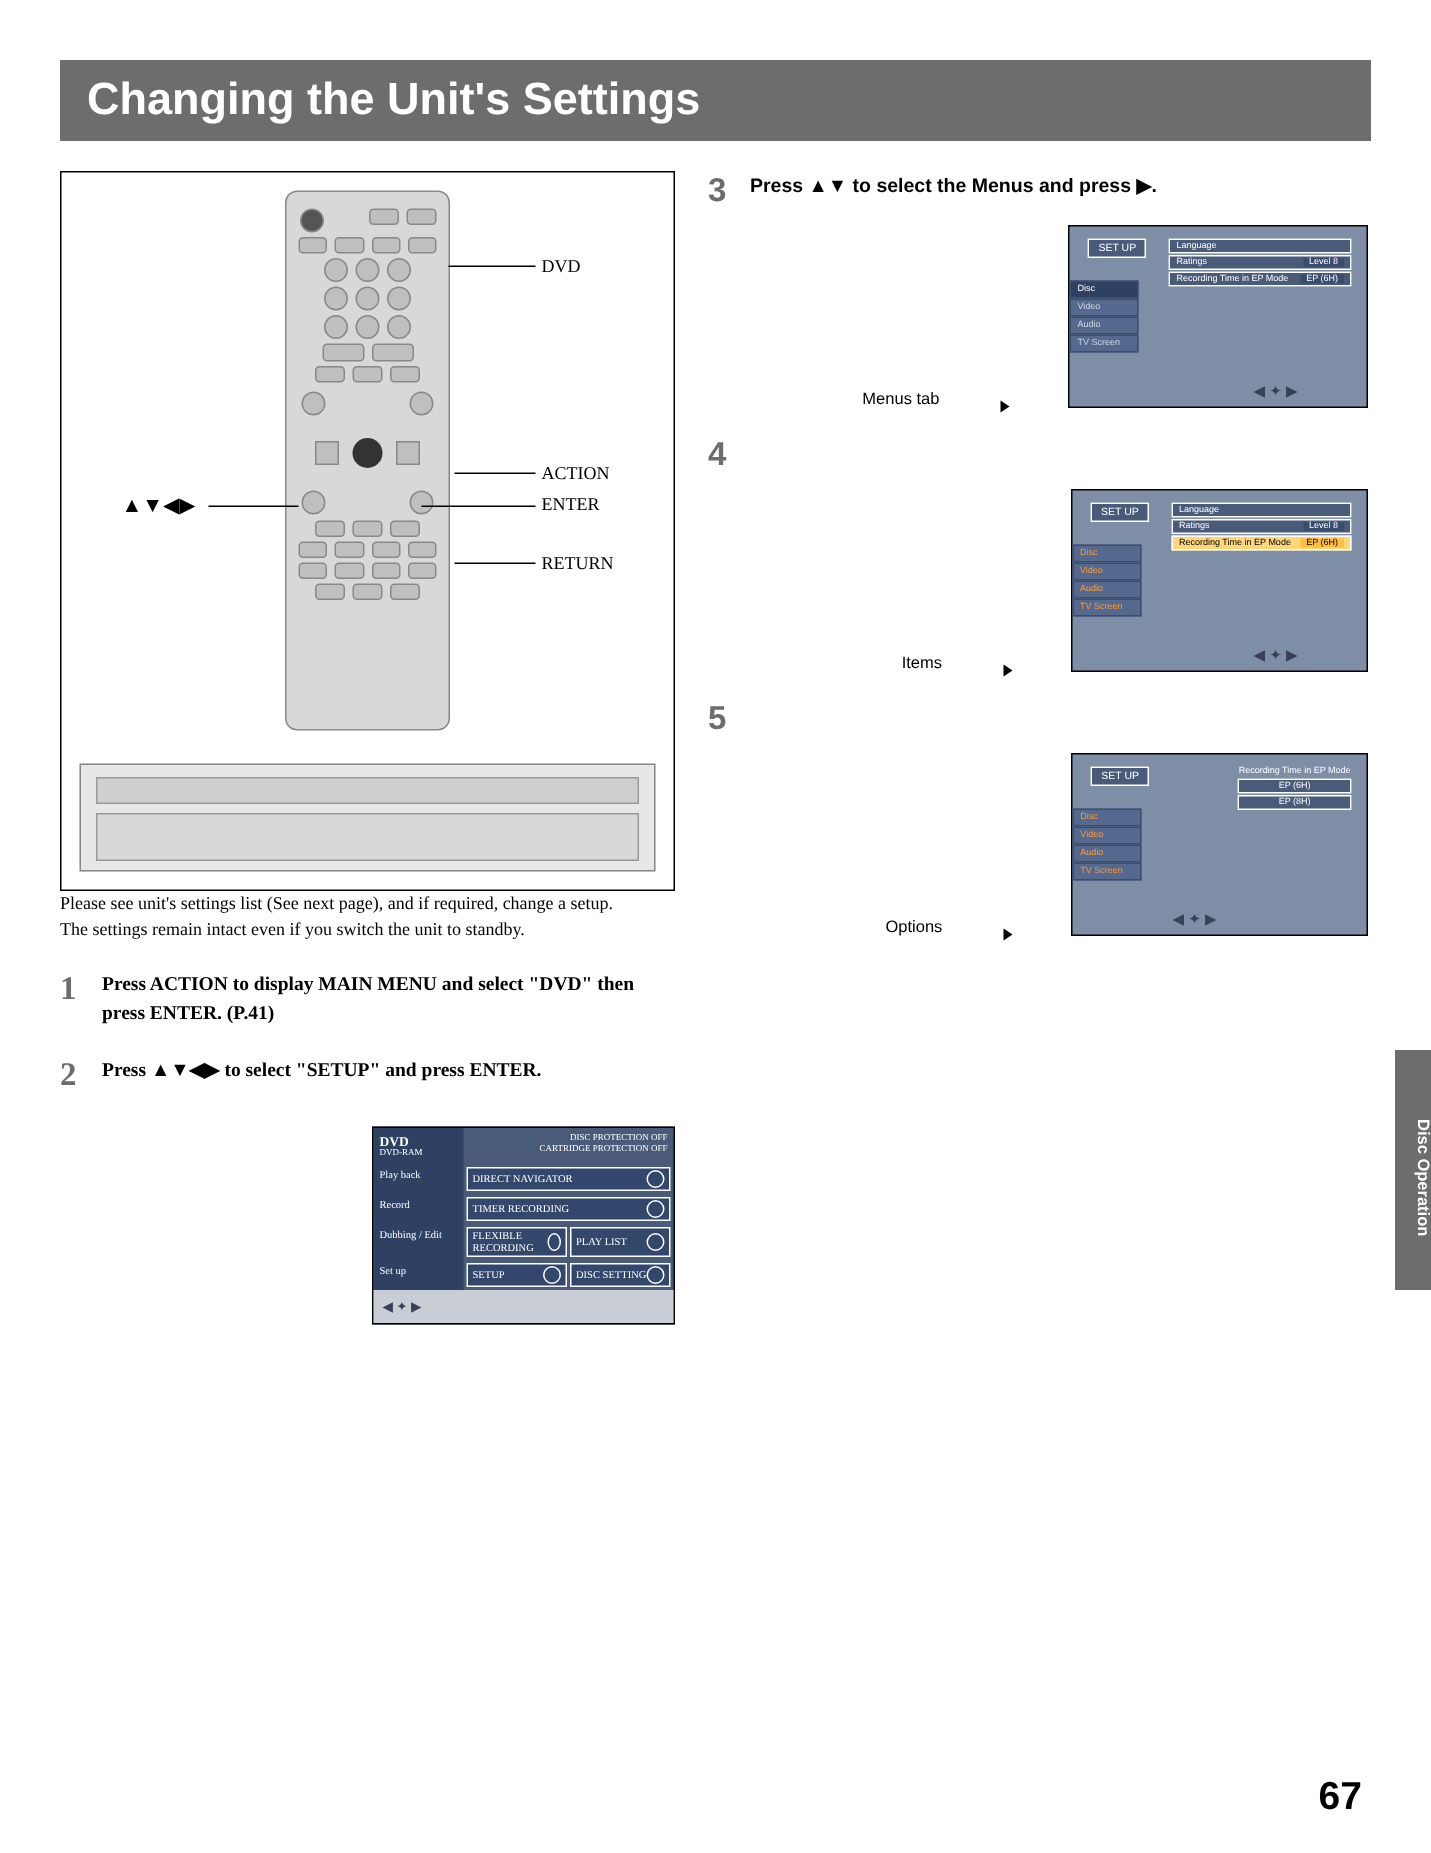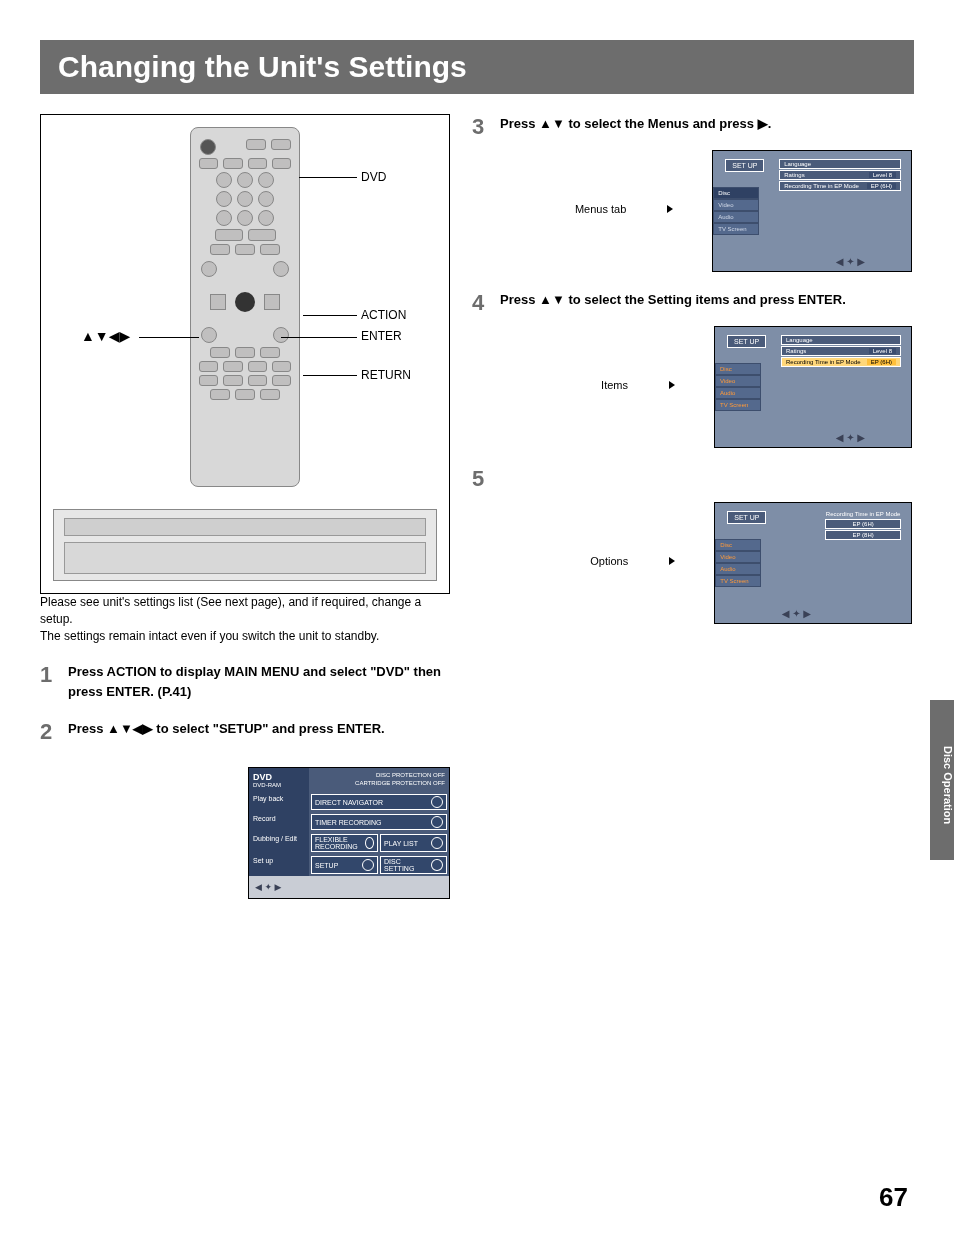--- a/index.html
+++ b/index.html
@@ -1,19 +1,19 @@
 <!DOCTYPE html>
 <html><head>
 <meta charset="utf-8">
 <style>
   html,body{margin:0;padding:0;background:#fff;font-family:Arial,Helvetica,sans-serif;color:#000;}
   .page{width:954px;height:1235px;position:relative;box-sizing:border-box;padding:40px 40px 20px 40px;}
   .title-bar{background:#6d6d6d;color:#fff;font-size:30px;font-weight:bold;padding:10px 18px;margin-bottom:20px;}
   .cols{display:flex;gap:22px;}
-  .col-l{width:410px;}
+  .col-l{width:410px;font-family:Liberation Serif, serif;}
   .col-r{width:440px;}
   
   .diagram-box{border:1px solid #000;height:480px;position:relative;box-sizing:border-box;padding:12px;}
   .remote{width:110px;height:360px;background:#d8d8d8;border:1px solid #888;border-radius:8px;margin:0 auto;position:relative;box-sizing:border-box;padding:8px;}
   .rbtn{background:#c0bfbf;border:1px solid #888;border-radius:3px;}
   .rrow{display:flex;gap:5px;justify-content:center;margin:3px 0;}
   .rc{width:14px;height:14px;border-radius:50%;background:#c0bfbf;border:1px solid #888;}
   .rrect{width:18px;height:9px;}
   .rwide{width:26px;height:10px;}
   .center-pad{width:70px;height:42px;margin:4px auto;position:relative;}
@@ -36,21 +36,21 @@
   
   .osd{width:220px;height:120px;border:1px solid #000;background:#7e8ea7;position:relative;margin-left:auto;margin-top:4px;font-size:6px;color:#fff;}
   .osd .setup-tab{position:absolute;left:12px;top:8px;background:#4a5b7a;border:1px solid #fff;padding:2px 6px;font-size:7px;}
   .osd .sidetabs{position:absolute;left:0;top:36px;width:46px;}
   .osd .sidetab{background:#54698d;border:1px solid #3d4e6d;margin:0;padding:2px 4px;font-size:6px;color:#cfd7e6;}
   .osd .sidetab.hl{background:#2f4163;color:#fff;}
   .osd .ritems{position:absolute;left:66px;top:8px;right:10px;}
   .osd .ritem{background:#4a5b7a;border:1px solid #fff;margin-bottom:1px;padding:1px 4px;display:flex;justify-content:space-between;}
   .osd .rval{background:#3a4c6e;padding:0 4px;}
   .osd .nav{position:absolute;right:46px;bottom:4px;color:#3a4156;font-size:10px;}
-  .osd-row{display:flex;align-items:center;margin-top:6px;margin-bottom:10px;gap:40px;}
+  .osd-row{display:flex;align-items:flex-end;margin-top:6px;margin-bottom:10px;gap:40px;}
   .osd-label{font-size:11px;margin-right:6px;white-space:nowrap;}
   .osd-leader{flex:1;height:2px;background:#000;position:relative;}
   .osd-leader:before{content:"";position:absolute;right:-1px;top:-3px;border-left:6px solid #000;border-top:4px solid transparent;border-bottom:4px solid transparent;}
   .ret-block{font-size:12px;margin-top:14px;}
   .ret-block .hd{font-weight:bold;}
   .sq{display:inline-block;width:9px;height:9px;background:#000;margin-right:4px;}
   
   .dvd-osd{width:200px;border:1px solid #000;background:#4a5b7a;color:#fff;font-size:7px;margin-left:auto;}
   .dvd-osd .top{display:flex;}
   .dvd-osd .tl{background:#2f4163;width:52px;padding:4px;font-size:9px;font-weight:bold;}
@@ -276,21 +276,20 @@
             <div class="sidetab">Video</div>
             <div class="sidetab">Audio</div>
             <div class="sidetab">TV Screen</div>
           </div>
           <div class="nav">◀ ✦ ▶</div>
         </div>
       </div>
 
       <div class="step">
         <div class="step-num">4</div>
-        <div class="step-txt">Press ▲▼ to select the Setting items and press ENTER.</div>
       </div>
       <div class="osd-row">
         <div style="width:100px"></div>
         <div class="osd-label">Items</div>
         <div class="osd-leader"></div>
         <div class="osd">
           <div class="setup-tab">SET UP</div>
           <div class="ritems">
             <div class="ritem">
                 <span>Language</span>

